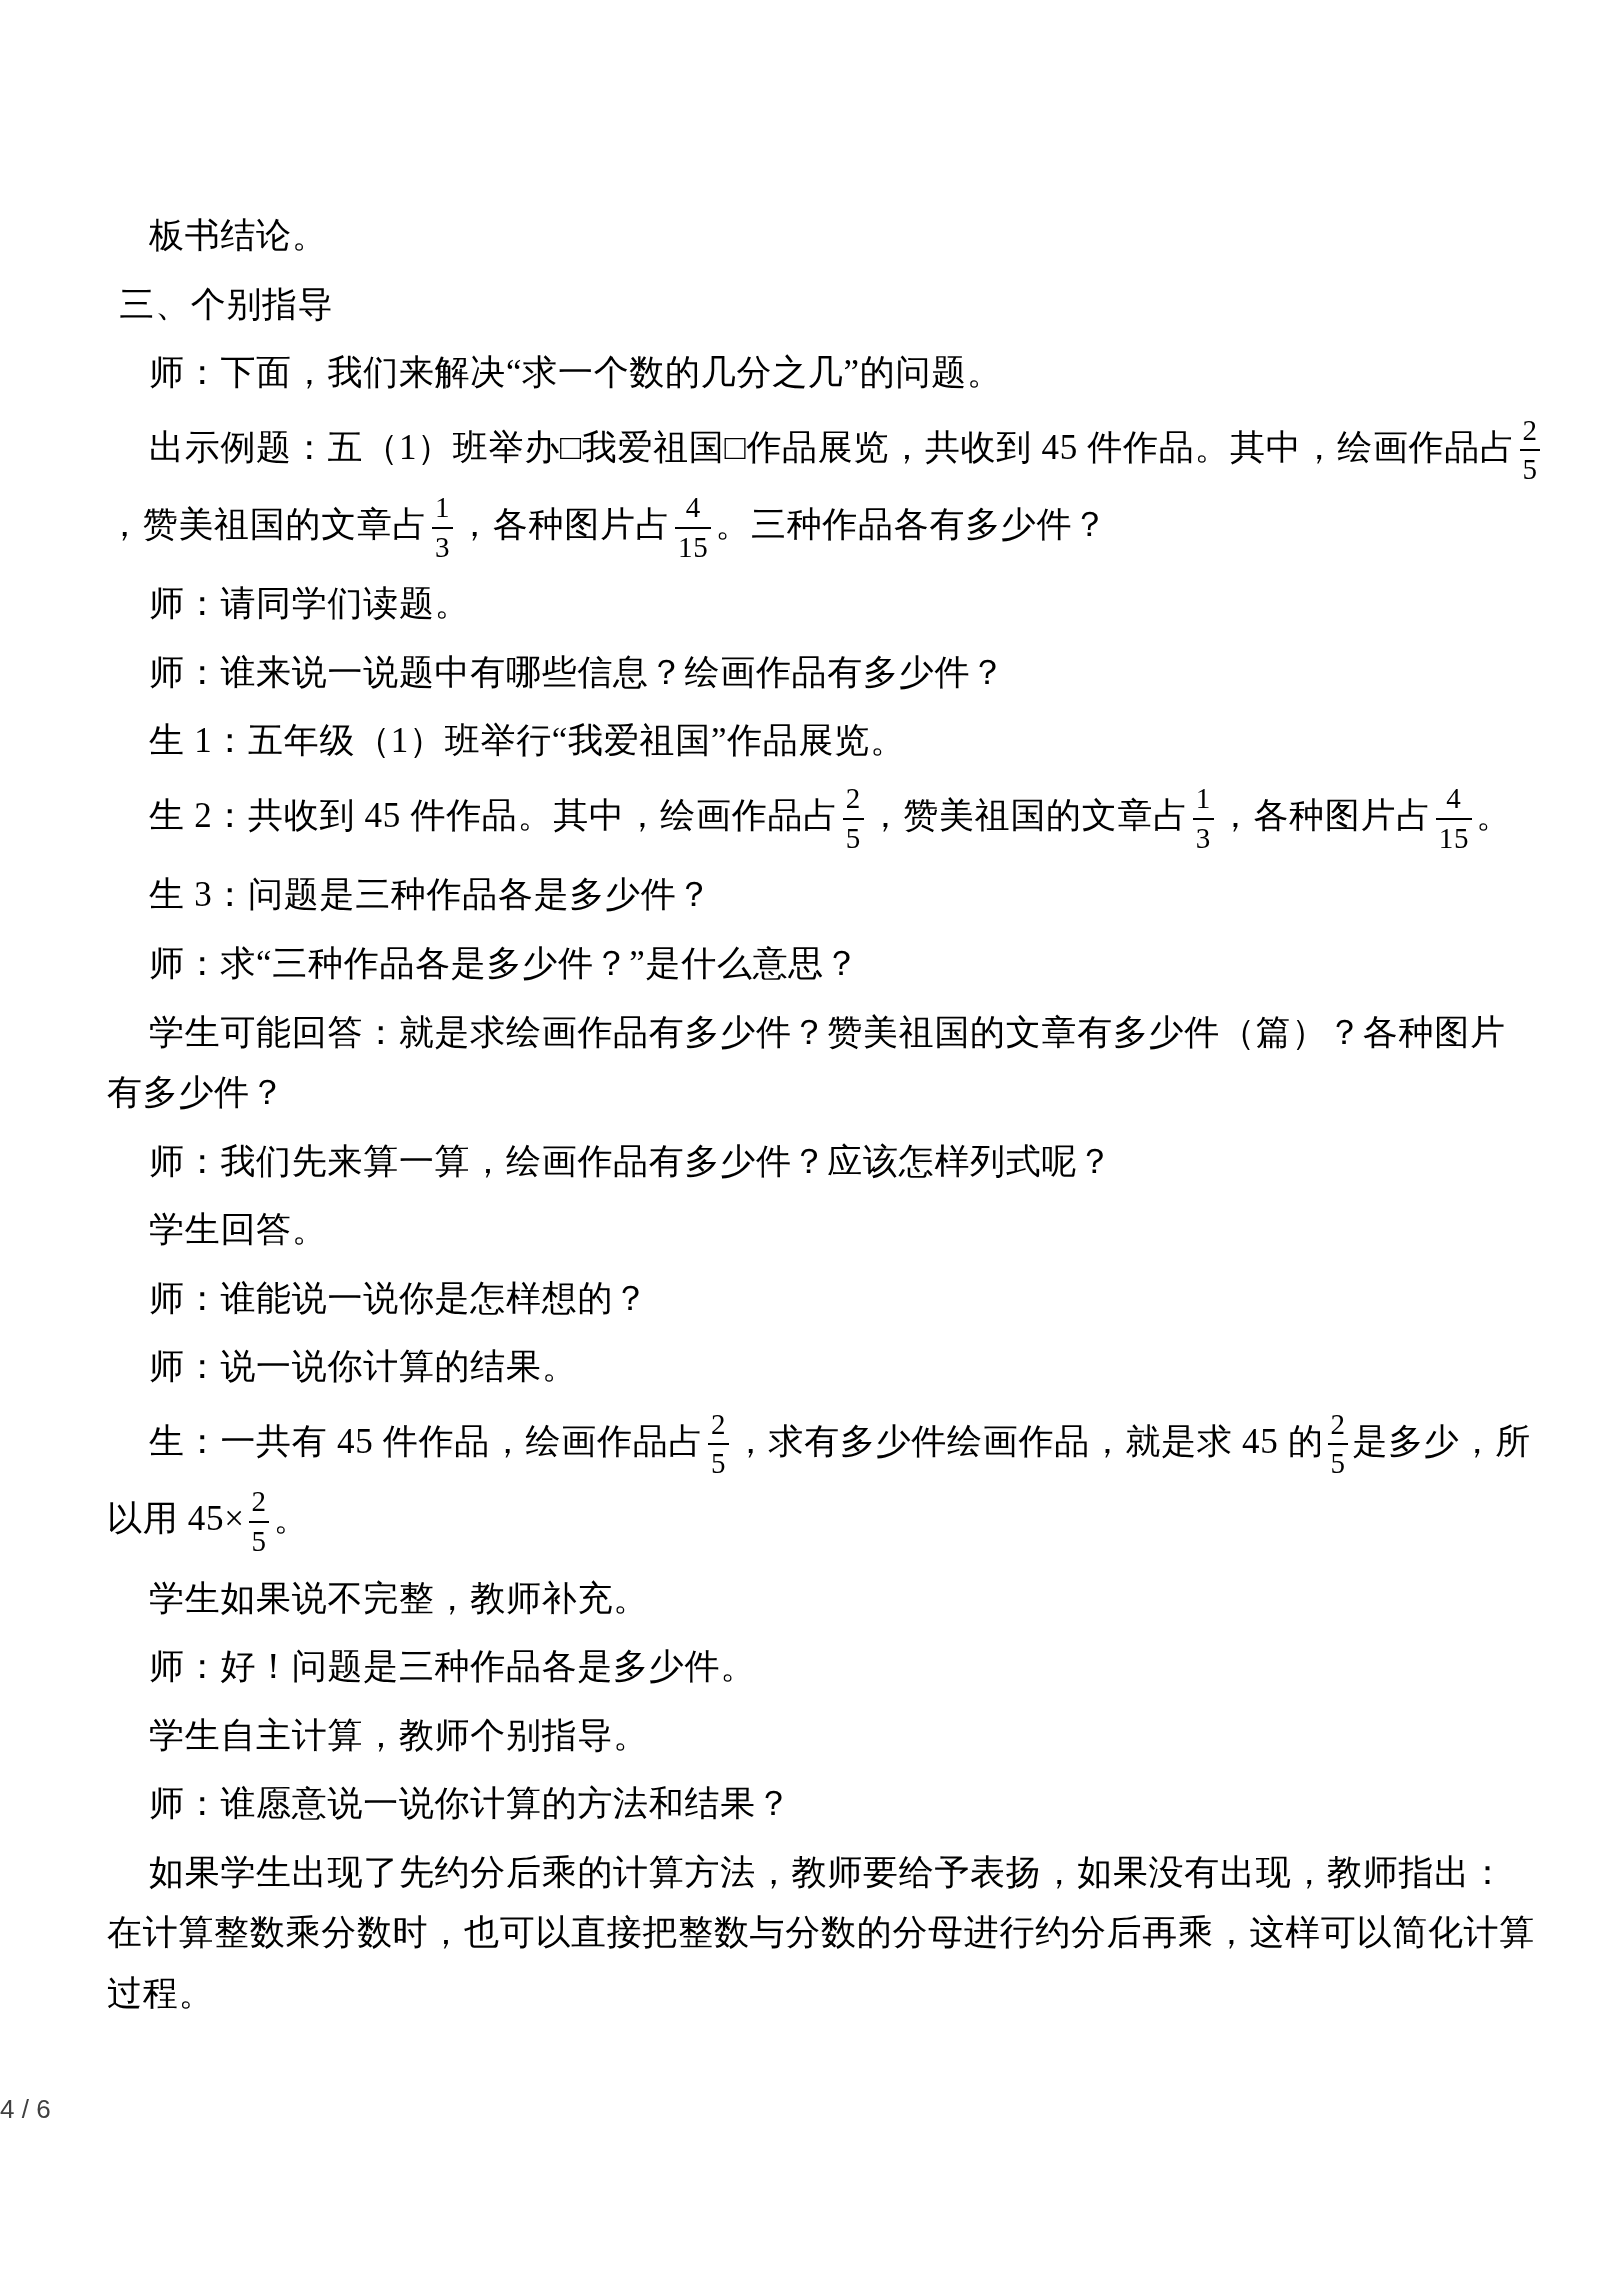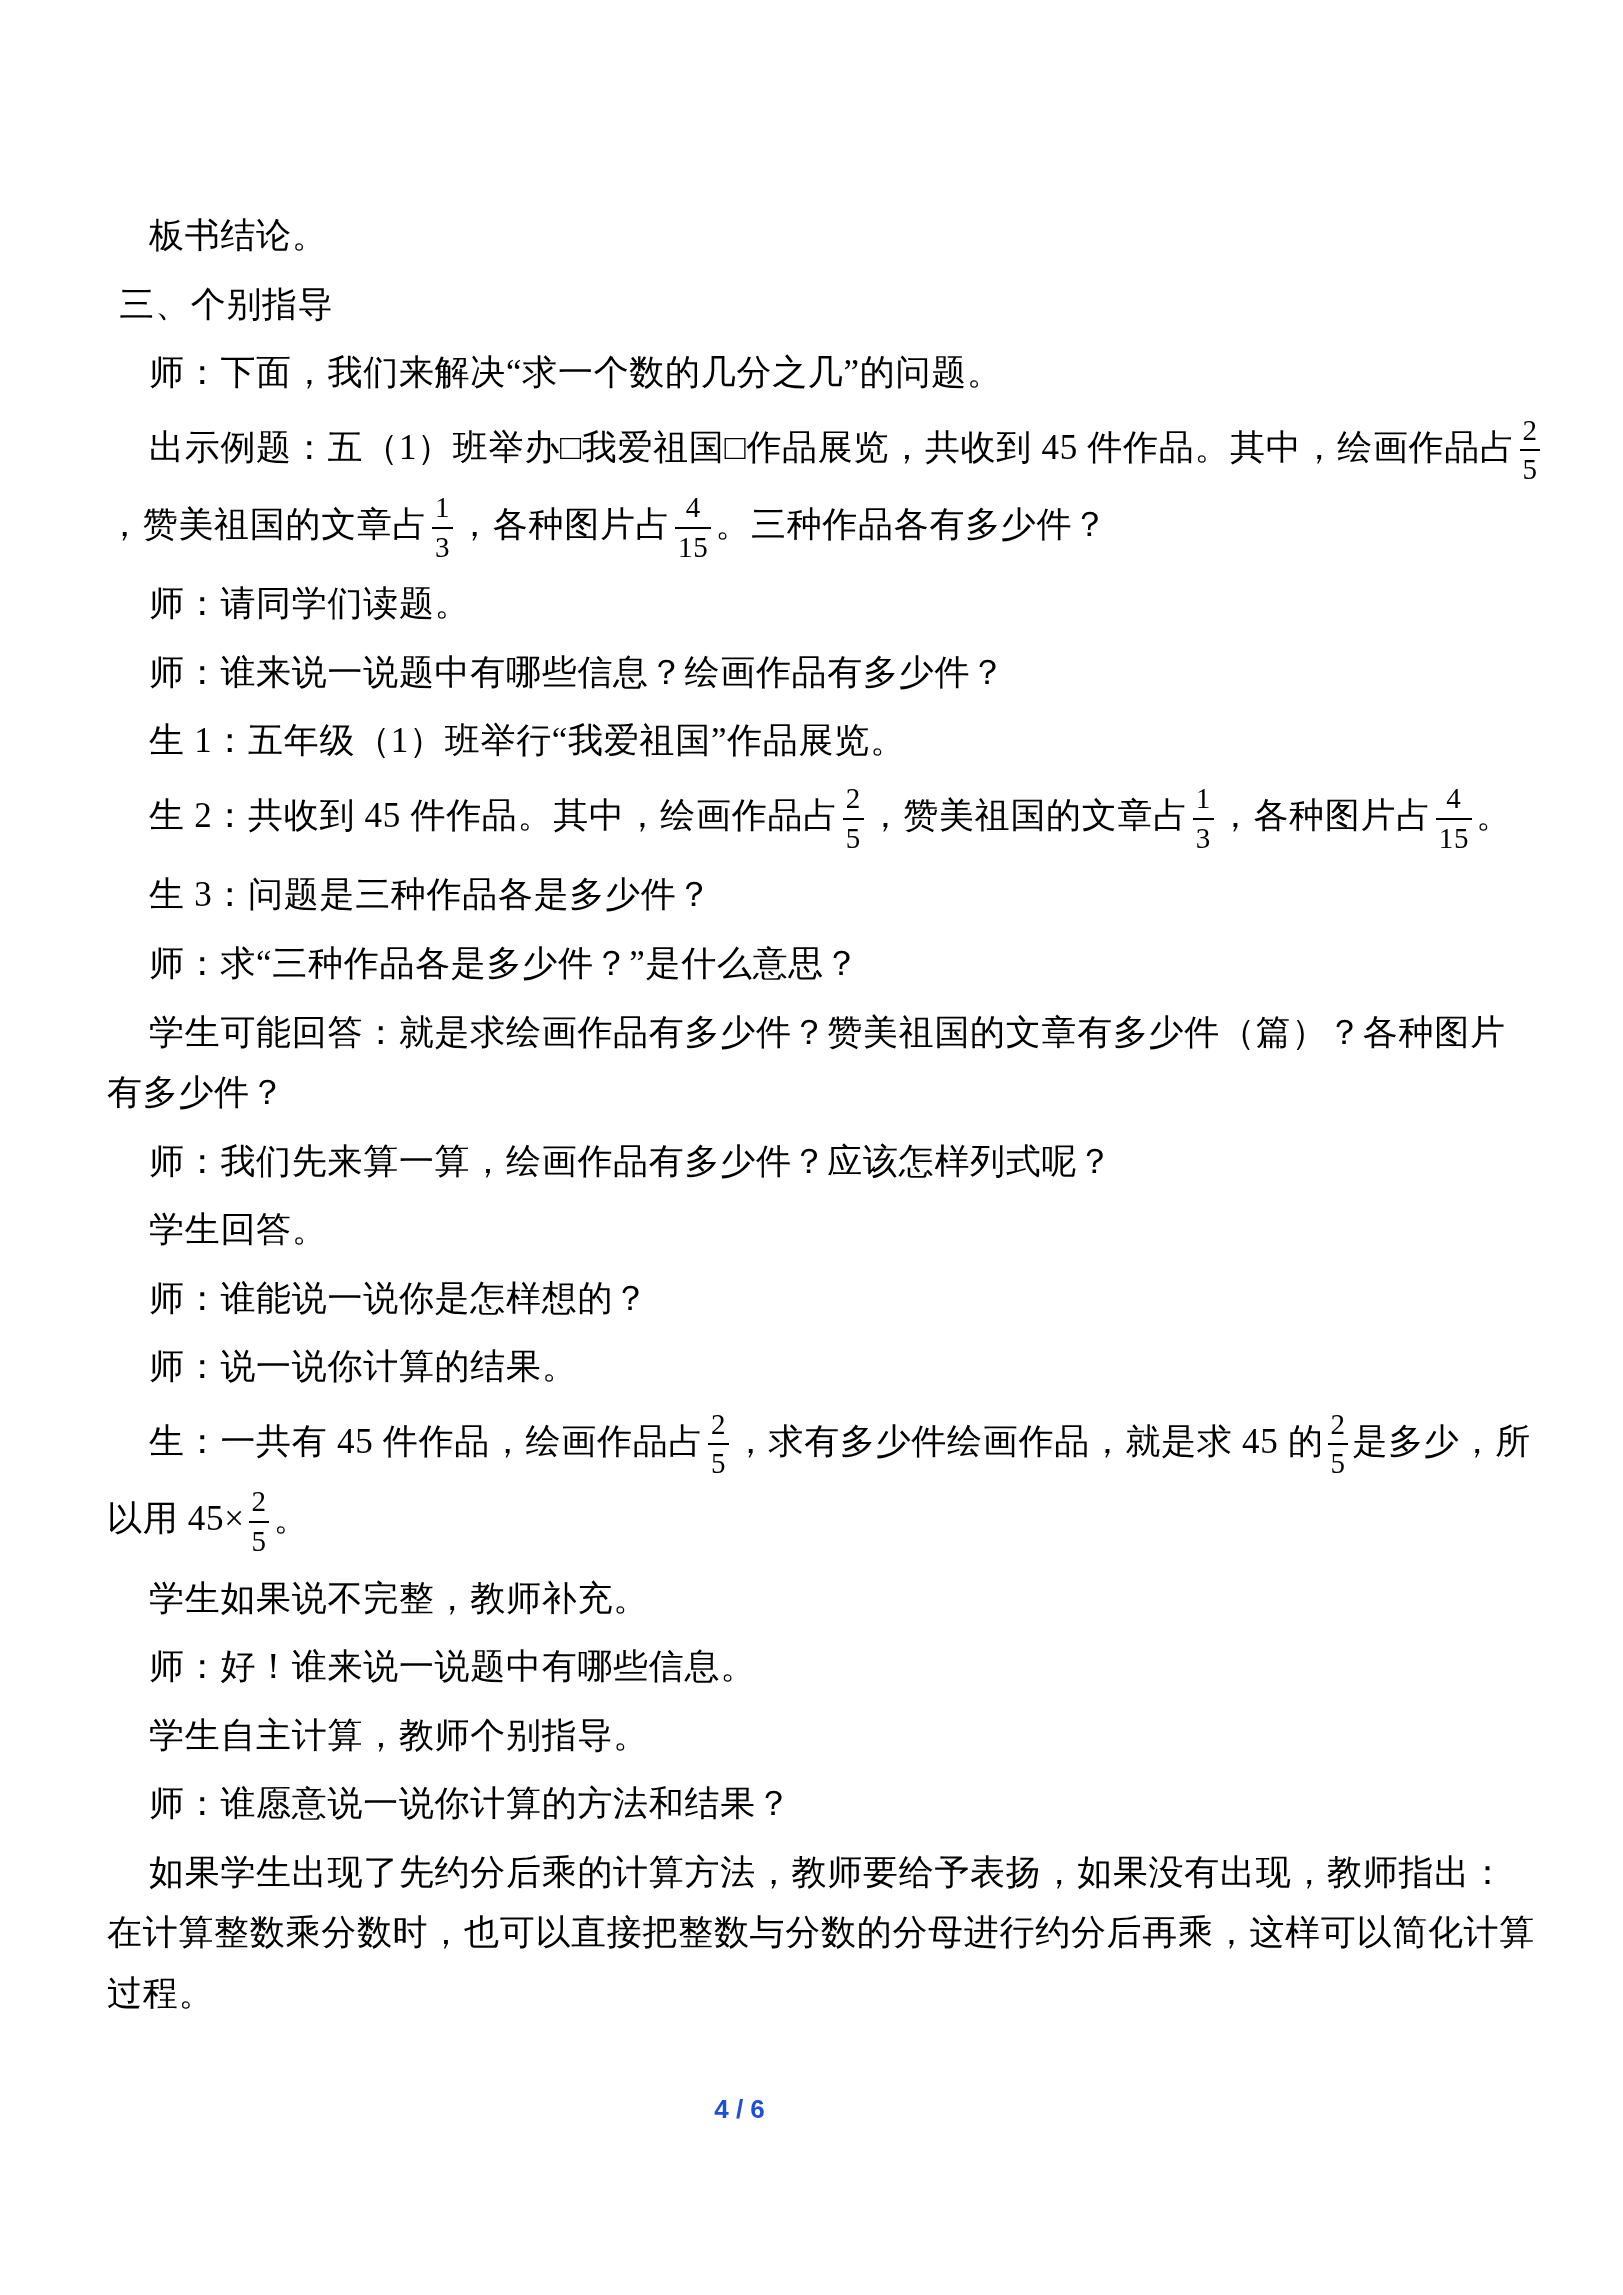--- a/index.html
+++ b/index.html
@@ -49,25 +49,24 @@
   }
   .frac .den {
     border-top: 2px solid #000000;
     padding: 0 2.7px;
   }
   .footer {
     position: absolute;
     top: 2094px;
     left: 0;
     width: 1479px;
-    text-align: center;
     font-family: "Liberation Sans", "DejaVu Sans", sans-serif;
-    font-weight: bold;
+    font-weight: normal;
     font-size: 26px;
-    color: #1d4ed8;
+    color: #404040;
   }
 </style>
 </head>
 <body>
 
 <div class="doc">
     <p class="para indent">板书结论。</p>
     <p class="para heading">三、个别指导</p>
     <p class="para indent">师：下面，我们来解决“求一个数的几分之几”的问题。</p>
     <p class="para indent">出示例题：五（1）班举办□我爱祖国□作品展览，共收到 45 件作品。其中，绘画作品占<span class="frac">
@@ -104,21 +103,21 @@
         <span class="num">2</span>
         <span class="den">5</span>
       </span>，求有多少件绘画作品，就是求 45 的<span class="frac">
         <span class="num">2</span>
         <span class="den">5</span>
       </span>是多少，所<br>以用 45×<span class="frac">
         <span class="num">2</span>
         <span class="den">5</span>
       </span>。</p>
     <p class="para indent">学生如果说不完整，教师补充。</p>
-    <p class="para indent">师：好！谁来说一说题中有哪些信息。</p>
+    <p class="para indent">师：好！问题是三种作品各是多少件。</p>
     <p class="para indent">学生自主计算，教师个别指导。</p>
     <p class="para indent">师：谁愿意说一说你计算的方法和结果？</p>
     <p class="para indent">如果学生出现了先约分后乘的计算方法，教师要给予表扬，如果没有出现，教师指出：<br>在计算整数乘分数时，也可以直接把整数与分数的分母进行约分后再乘，这样可以简化计算<br>过程。</p>
   </div>
 
 <div class="footer">
   <span>4 / 6</span>
 </div>
 
 

